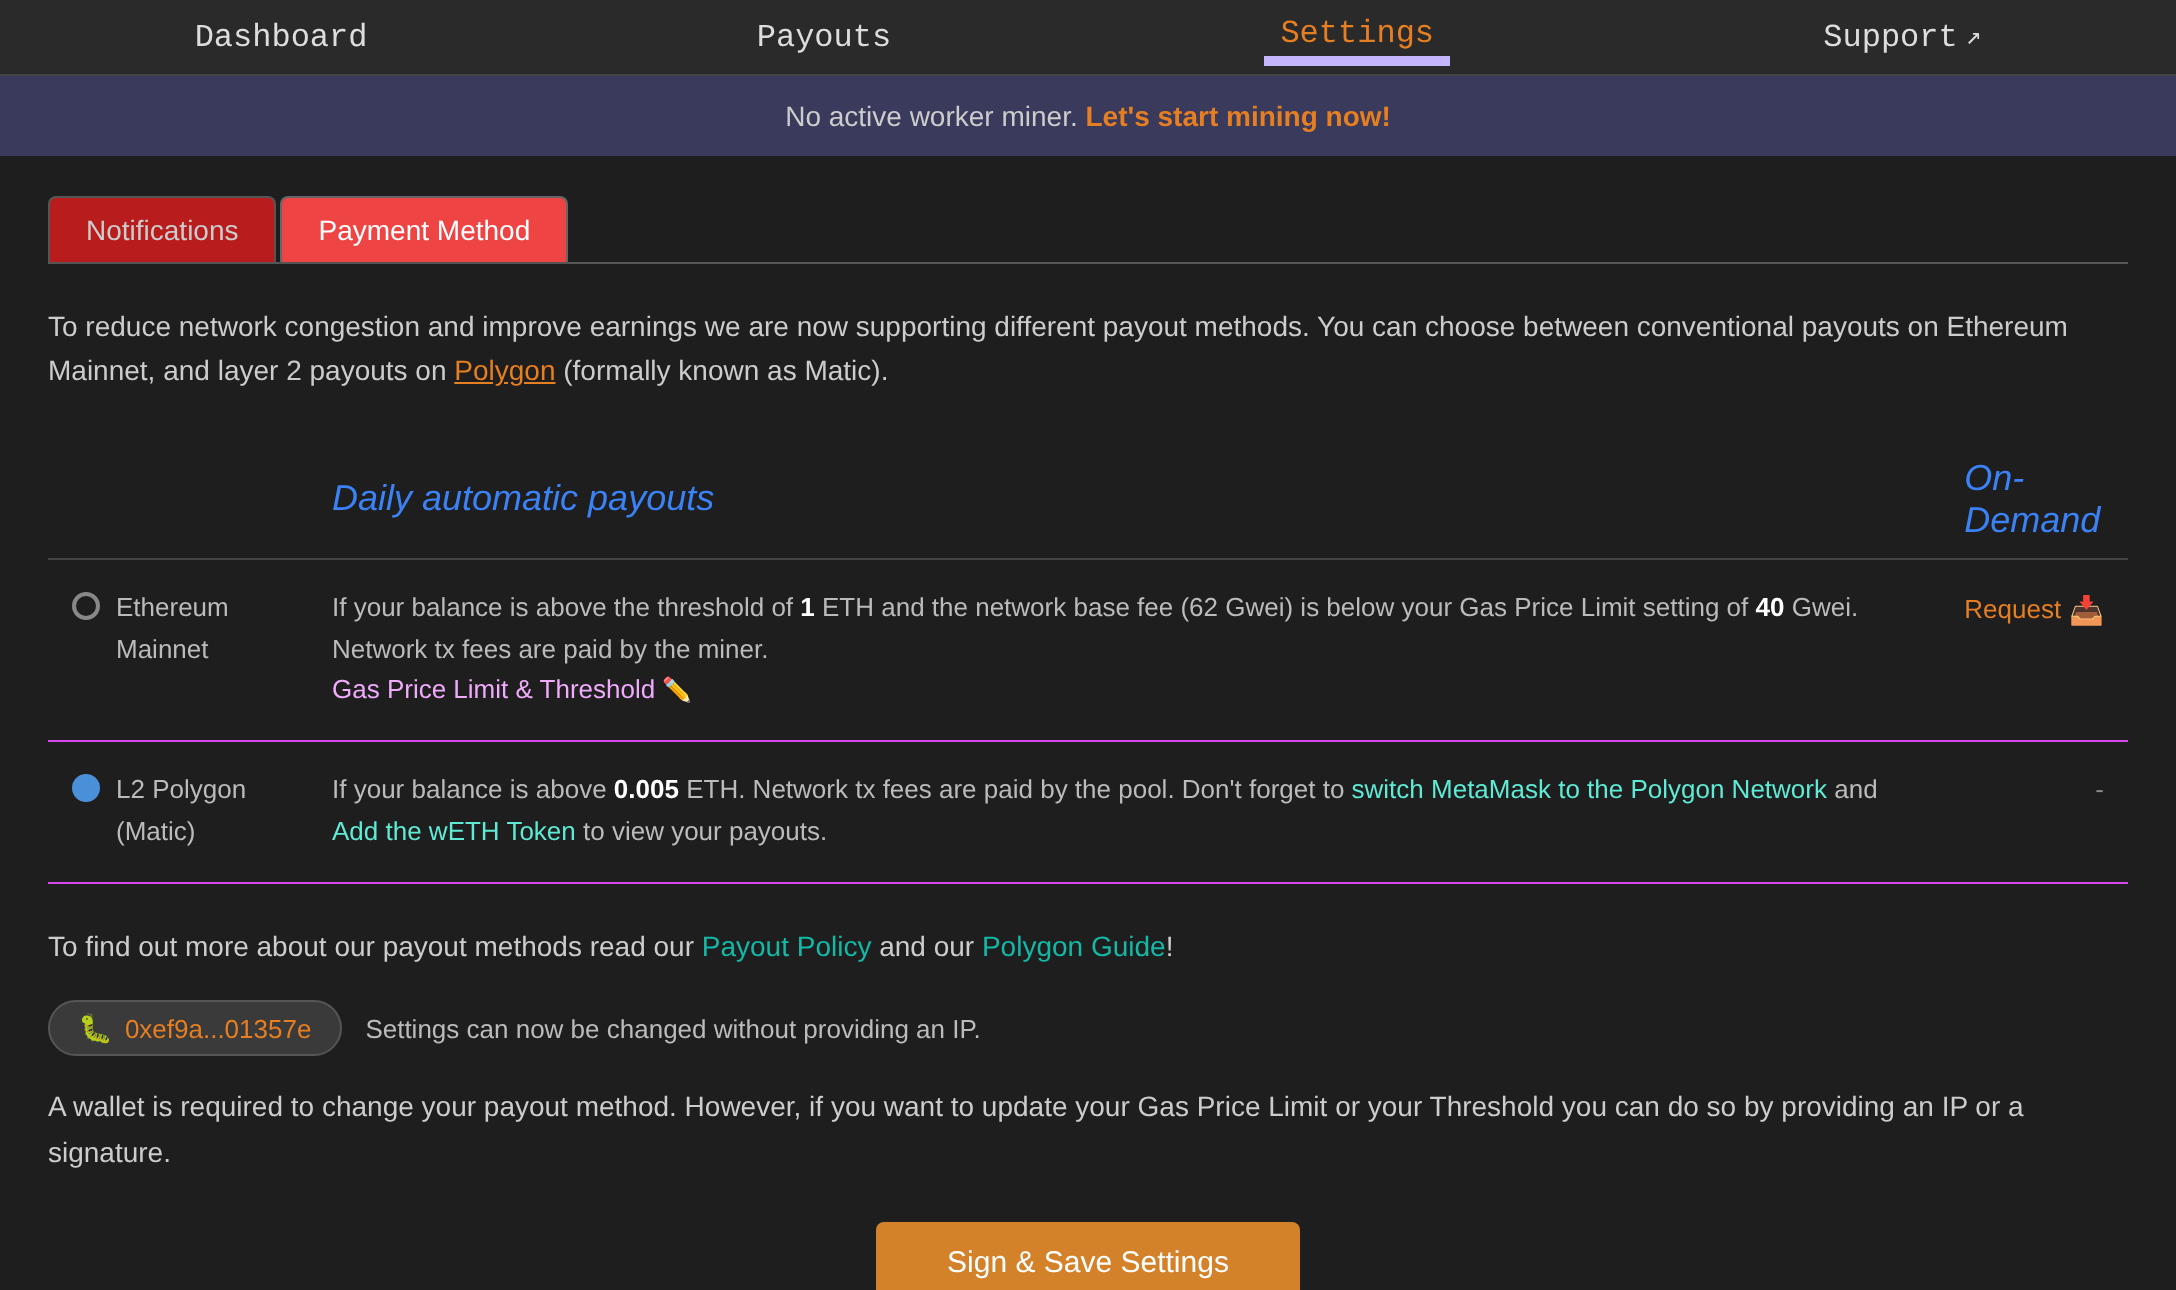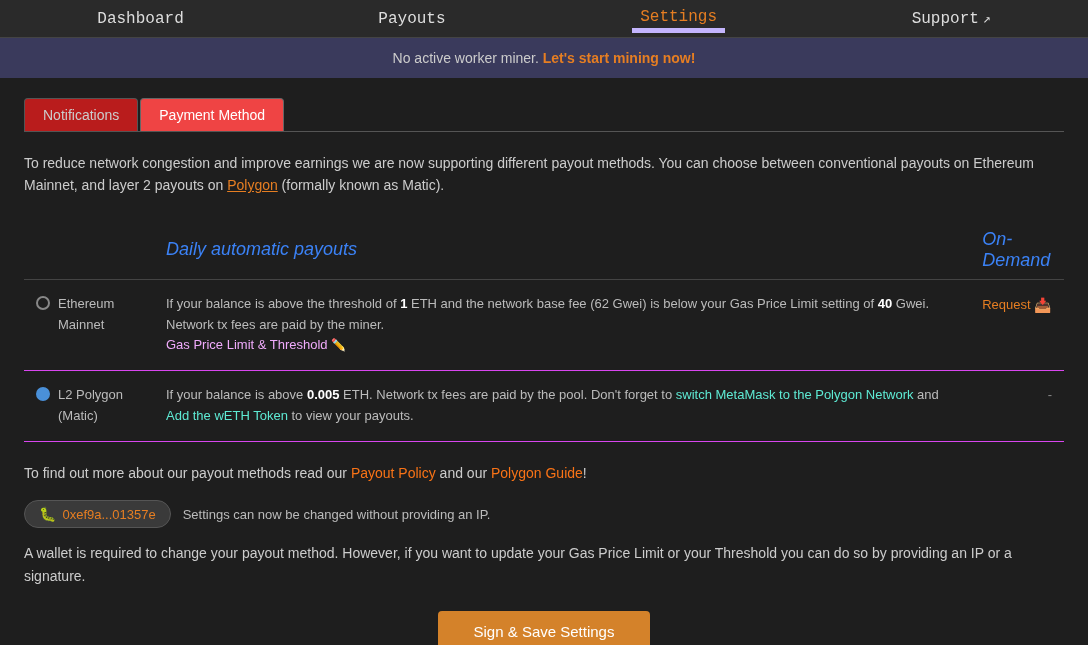--- a/index.html
+++ b/index.html
@@ -178,21 +178,21 @@
     }
 
     
     .footer-text {
       color: #ccc;
       font-size: 14px;
       margin-bottom: 16px;
       line-height: 1.6;
     }
     .footer-text a {
-      color: #f97316;
+      color: #14b8a6;
       text-decoration: none;
     }
 
     
     .wallet-row {
       display: flex;
       align-items: center;
       gap: 12px;
       margin-bottom: 14px;
     }

